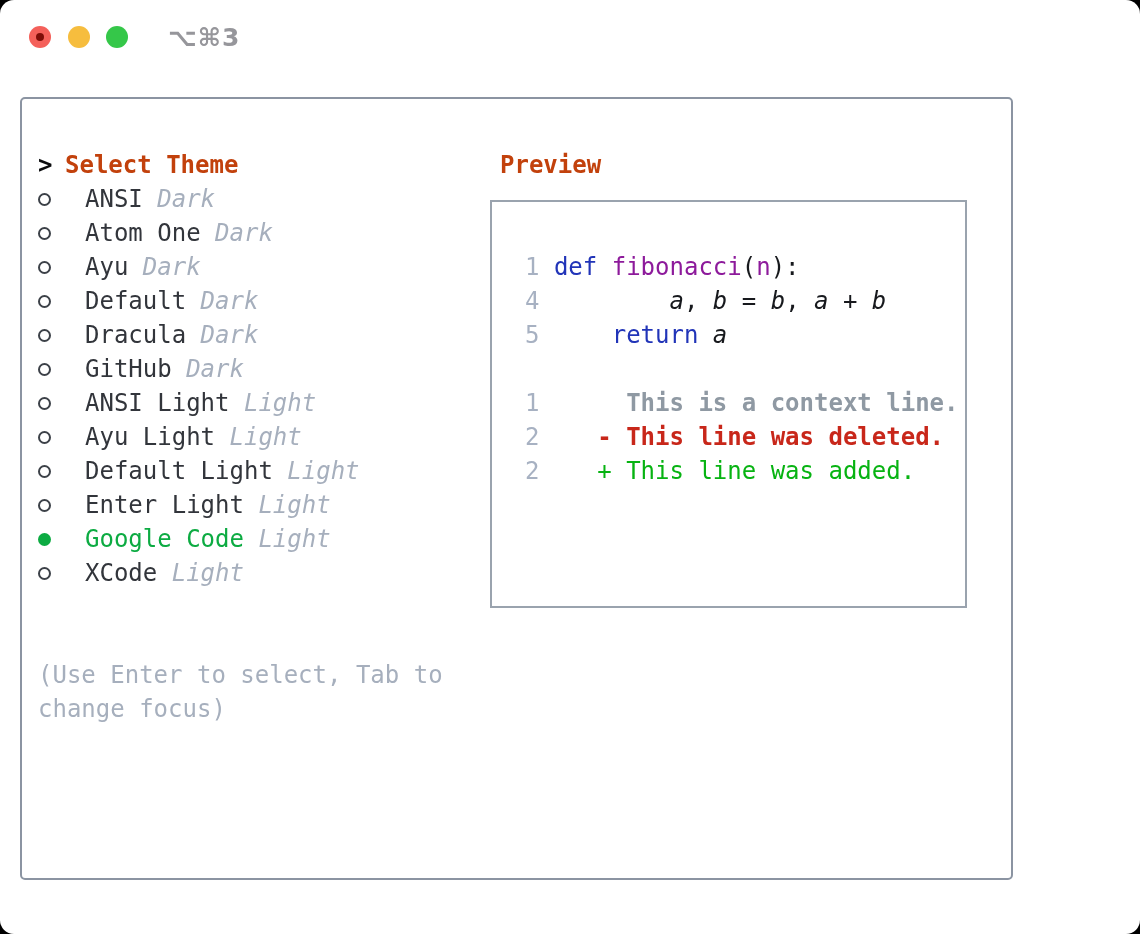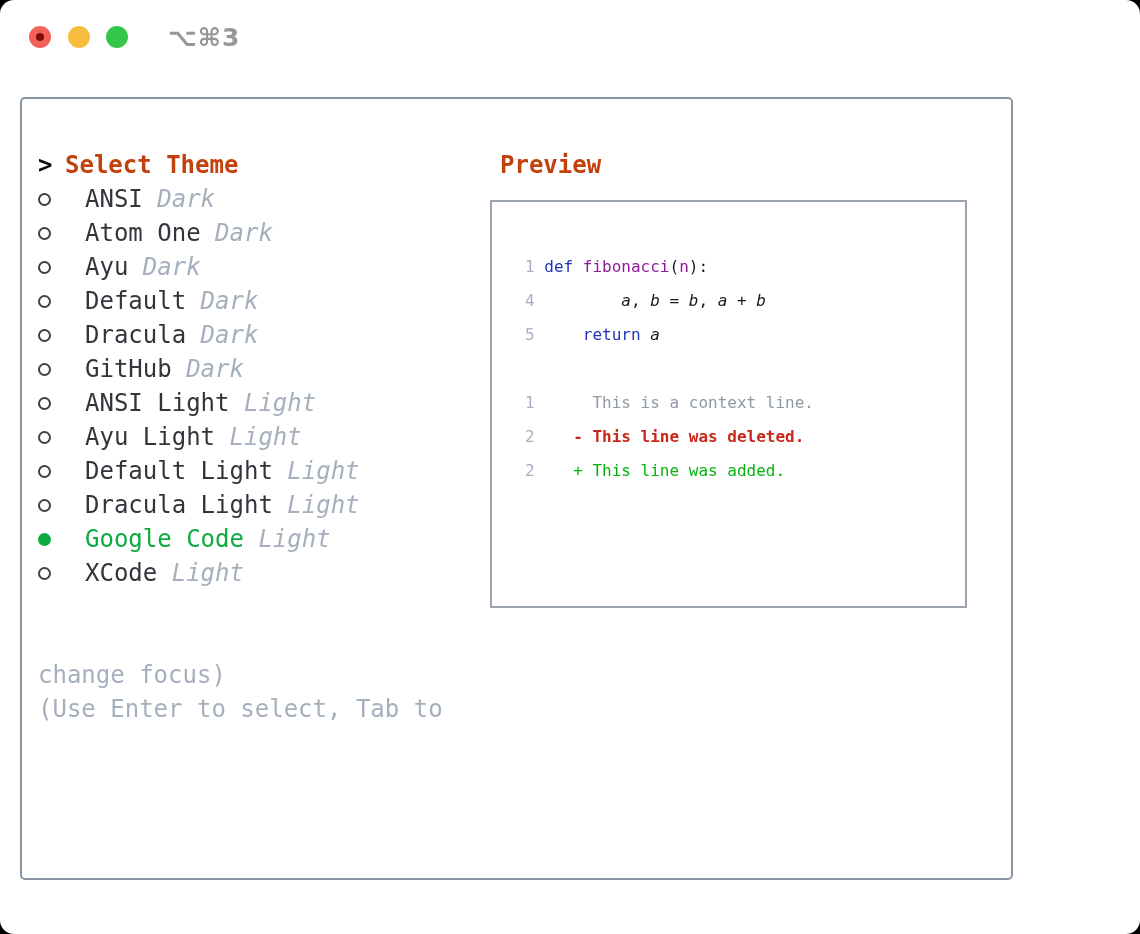--- a/index.html
+++ b/index.html
@@ -25,24 +25,24 @@
   .bold{font-weight:700;color:#c2410c;}
   .prompt{font-weight:700;color:#0b0c0e;}
   .name{color:#32353b;margin-left:20px;}
   .name.green{color:var(--green);}
   .variant{color:var(--muted);font-style:italic;}
   .help{color:var(--muted);}
   .left-col{position:absolute;left:16px;top:49px;}
   .preview-title{position:absolute;left:478px;top:49px;}
   .pbox{position:absolute;left:468px;top:101px;width:477px;height:408px;box-sizing:border-box;
         border:2px solid #9aa3ae;background:#fff;padding:48px 0 0 33px;}
-  .cl{height:34px;font-size:16px;line-height:34px;white-space:pre;}
+  .cl{height:34px;font-size:24px;line-height:34px;white-space:pre;}
   .kw{color:var(--kw);} .fn{color:var(--fn);} .lit{color:var(--lit);} .pln{color:var(--pln);}
   .var{color:var(--pln);font-style:italic;}
-  .num{color:var(--num);} .ctx{color:var(--ctx);} .del{color:var(--del);font-weight:bold;} .add{color:var(--add);}
+  .num{color:var(--num);} .ctx{color:var(--ctx);font-weight:bold;} .del{color:var(--del);font-weight:bold;} .add{color:var(--add);}
   .spacer{height:34px;}
 </style>
 </head>
 <body>
 
 <div class="window">
 
   <div class="titlebar">
     <div class="light light-red">
       <div class="dot"></div>
@@ -63,33 +63,33 @@
       <div id="theme-list">
           <div class="row"><span class="slot"><span class="bullet"></span></span><span class="name">ANSI</span><span class="variant"> Dark</span></div>
           <div class="row"><span class="slot"><span class="bullet"></span></span><span class="name">Atom One</span><span class="variant"> Dark</span></div>
           <div class="row"><span class="slot"><span class="bullet"></span></span><span class="name">Ayu</span><span class="variant"> Dark</span></div>
           <div class="row"><span class="slot"><span class="bullet"></span></span><span class="name">Default</span><span class="variant"> Dark</span></div>
           <div class="row"><span class="slot"><span class="bullet"></span></span><span class="name">Dracula</span><span class="variant"> Dark</span></div>
           <div class="row"><span class="slot"><span class="bullet"></span></span><span class="name">GitHub</span><span class="variant"> Dark</span></div>
           <div class="row"><span class="slot"><span class="bullet"></span></span><span class="name">ANSI Light</span><span class="variant"> Light</span></div>
           <div class="row"><span class="slot"><span class="bullet"></span></span><span class="name">Ayu Light</span><span class="variant"> Light</span></div>
           <div class="row"><span class="slot"><span class="bullet"></span></span><span class="name">Default Light</span><span class="variant"> Light</span></div>
-          <div class="row"><span class="slot"><span class="bullet"></span></span><span class="name">Dracula Light</span><span class="variant"> Light</span></div>
+          <div class="row"><span class="slot"><span class="bullet"></span></span><span class="name">Enter Light</span><span class="variant"> Light</span></div>
           <div class="row"><span class="slot"><span class="bullet sel"></span></span><span class="name green">Google Code</span><span class="variant"> Light</span></div>
           <div class="row"><span class="slot"><span class="bullet"></span></span><span class="name">XCode</span><span class="variant"> Light</span></div>
         </div>
 
       <div class="spacer"></div>
 
 
 
       <div class="spacer"></div>
 
+      <div class="row help">(Use Enter to select, Tab to</div>
       <div class="row help">change focus)</div>
-      <div class="row help">(Use Enter to select, Tab to</div>
     </div>
 
     <div class="row bold preview-title">Preview</div>
 
     <div class="pbox" id="preview-box">
         <div class="cl"><span class="num">1 </span><span class="kw">def </span><span class="fn">fibonacci</span><span class="pln">(</span><span class="fn">n</span><span class="pln">):</span></div>
         <div class="cl"><span class="num">4 </span><span class="pln">        </span><span class="var">a</span><span class="pln">, </span><span class="var">b</span><span class="pln"> = </span><span class="var">b</span><span class="pln">, </span><span class="var">a</span><span class="pln"> + </span><span class="var">b</span></div>
         <div class="cl"><span class="num">5 </span><span class="pln">    </span><span class="kw">return </span><span class="var">a</span></div>
         <div class="cl"></div>
         <div class="cl"><span class="num">1</span><span class="pln">      </span><span class="ctx">This is a context line.</span></div>

